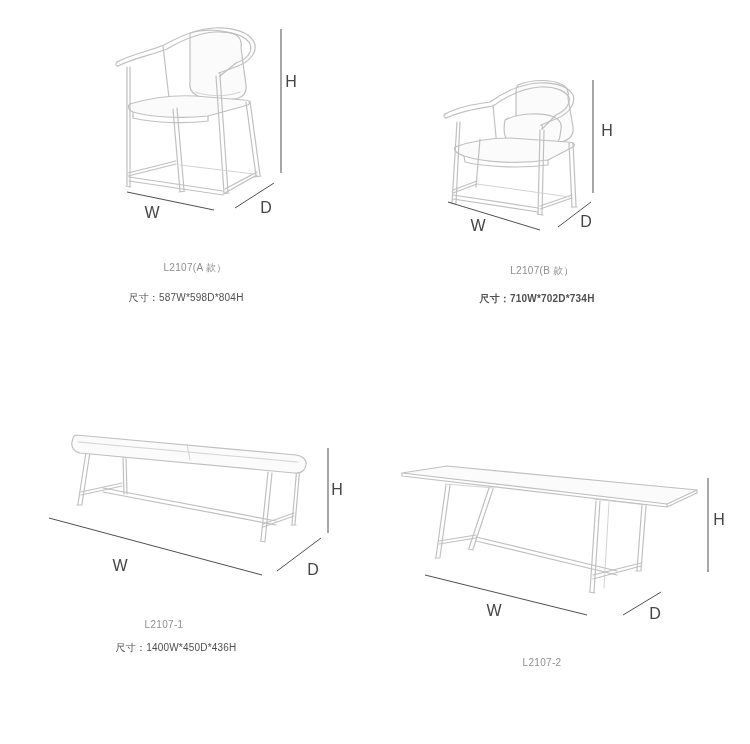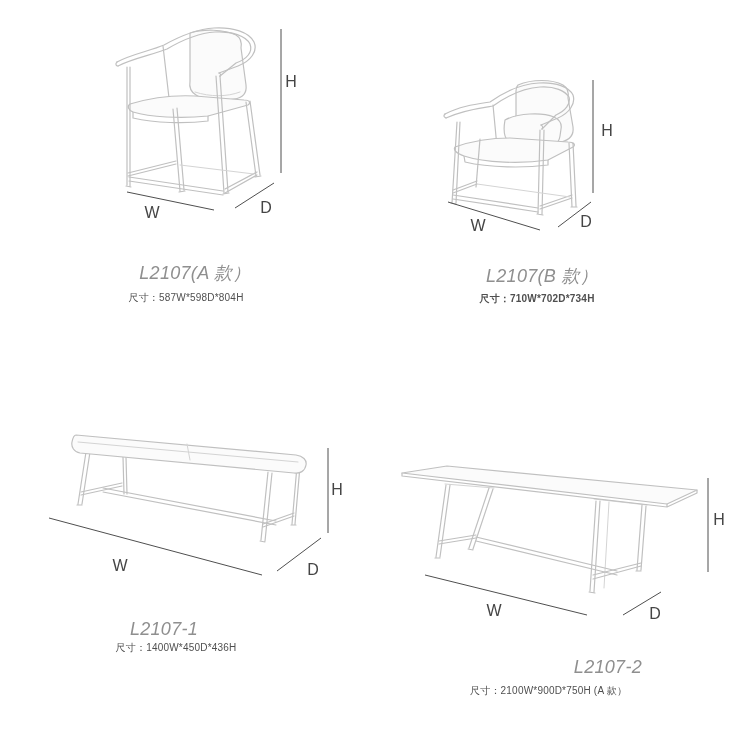--- a/index.html
+++ b/index.html
@@ -6,24 +6,23 @@
   .canvas{
     position:relative;
     width:750px;height:744px;
     background:var(--background,#fff);
     font-family:"Liberation Sans","DejaVu Sans",sans-serif;
     overflow:hidden;
   }
   .product-title{
     position:absolute;
     text-align:center;
-    font-size:18px;
+    font-size:10px;
     letter-spacing:.3px;
     color:var(--title-text,#8f8f8f);
-    font-style:italic;
   }
   .product-size{
     position:absolute;
     text-align:center;
     font-size:10px;
     letter-spacing:.2px;
     color:var(--size-text,#4f4f4f);
     white-space:nowrap;
   }
   .product-size.left-align{text-align:left;line-height:20px;}
@@ -181,19 +180,18 @@
       </g>
       <g>
         <path class="dim" d="M 318 38 L 318 132"></path>
         <path class="dim" d="M 35 135 L 197 175"></path>
         <path class="dim" d="M 233 175 L 271 152"></path>
         <text class="dimlabel" x="329" y="85">H</text>
         <text class="dimlabel" x="104" y="176">W</text>
         <text class="dimlabel" x="265" y="179">D</text>
       </g>
     </svg>
-    <div class="product-title" style="left:442px;top:657px;width:200px;text-align:right;">L2107-2</div>
+    <div class="product-title" style="left:442px;top:657px;width:200px;">L2107-2</div>
     <div class="product-size left-align" style="left:470px;top:681px;">
-      <div>尺寸：2100W*900D*750H (A 款）</div>
     </div>
   </section>
 
 </div>
 
 </body></html>

